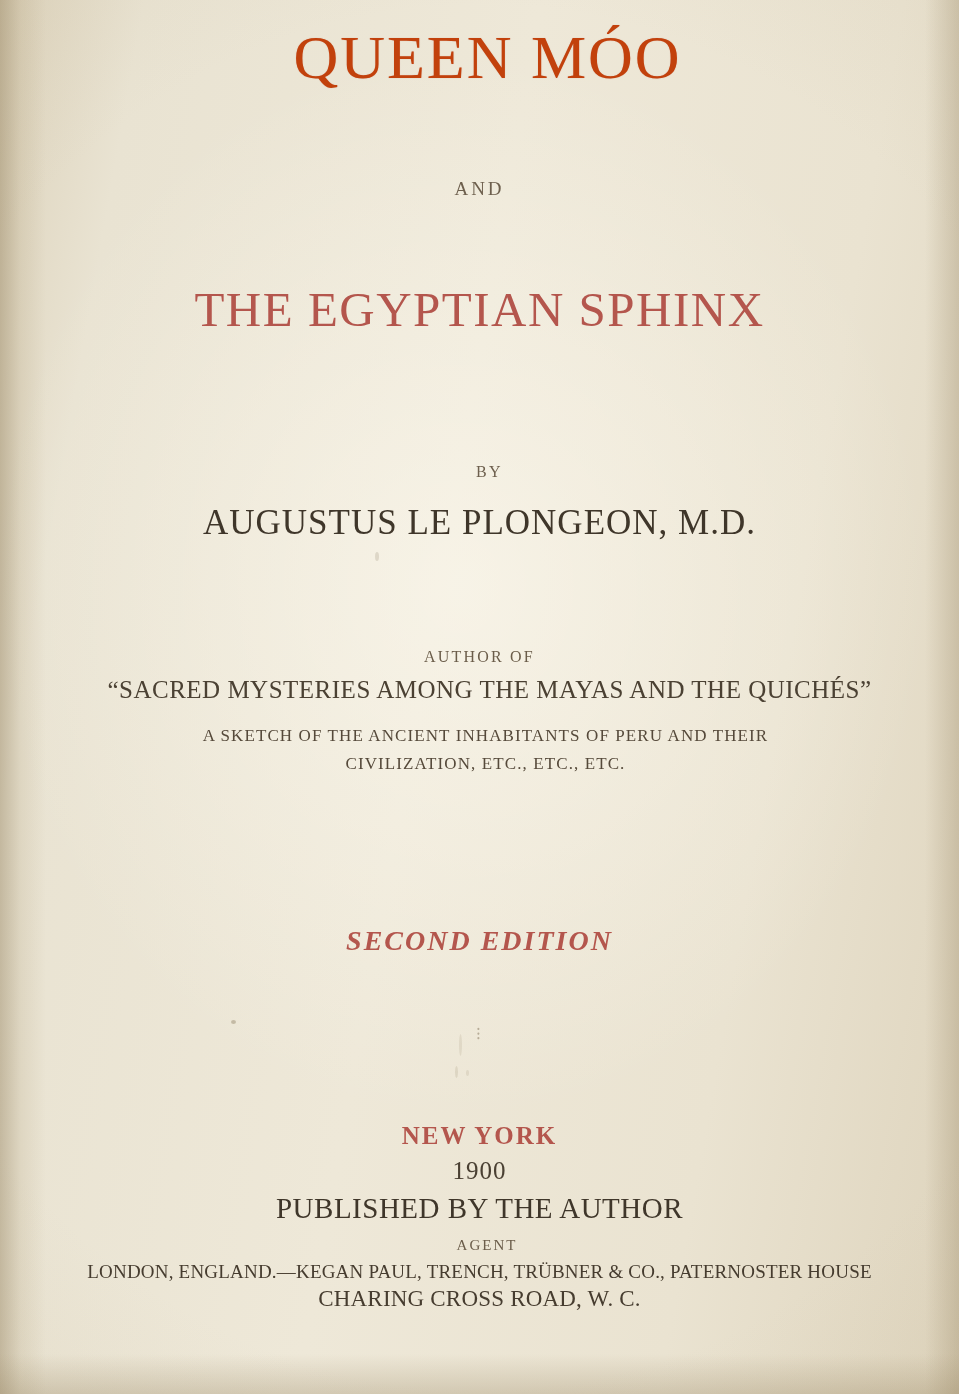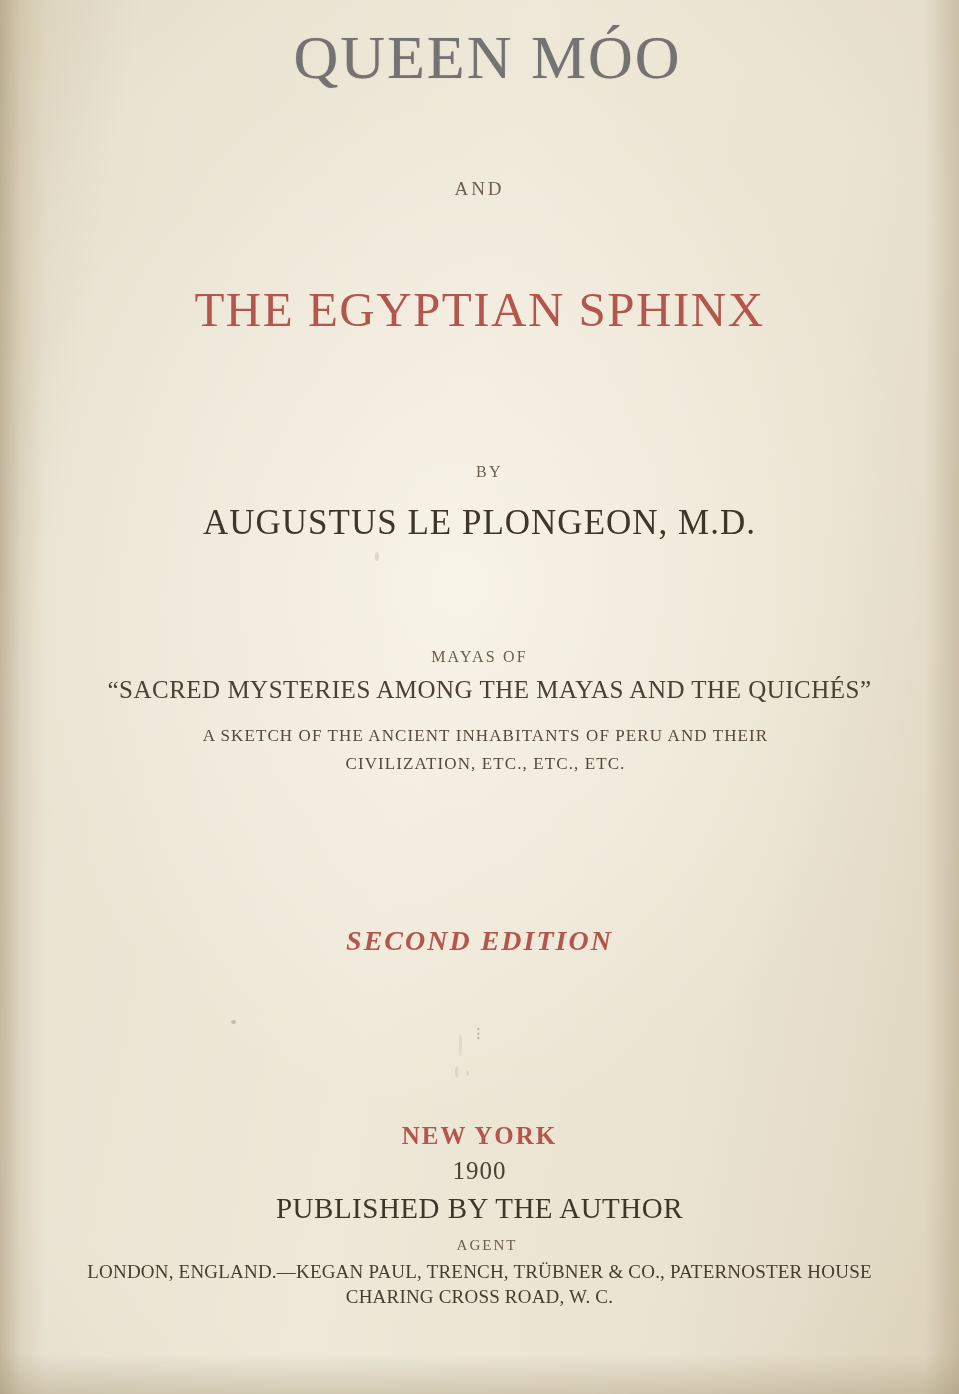--- a/index.html
+++ b/index.html
@@ -58,21 +58,21 @@
     text-align: center;
   }
 
   .title-main {
     position: absolute;
     left: 16px; right: 0;
     top: 22px;
     font-size: 62px;
     letter-spacing: 2px;
     font-weight: 400;
-    color: #737373;
+    color: #c2410c;
     text-shadow: 0 0 1px rgba(180,86,77,0.35);
   }
   .and-word {
     position: absolute;
     left: 0; right: 0;
     top: 178px;
     font-size: 19px;
     letter-spacing: 3px;
     color: #6d5f4d;
   }
@@ -185,21 +185,21 @@
     left: 0; right: 0;
     top: 1261px;
     font-size: 19px;
     letter-spacing: 0.2px;
     color: #463c2f;
   }
   .agent-line2 {
     position: absolute;
     left: 0; right: 0;
     top: 1286px;
-    font-size: 19px;
+    font-size: 23px;
     letter-spacing: 0.2px;
     color: #463c2f;
   }
 </style>
 </head>
 <body>
 
 <div class="page"></div>
 <div class="edge-left"></div>
 <div class="edge-right"></div>
@@ -216,21 +216,21 @@
   <div class="title-main">QUEEN MÓO</div>
 
   <div class="and-word">AND</div>
 
   <div class="title-sub">THE EGYPTIAN SPHINX</div>
 
   <div class="by-word">BY</div>
 
   <div class="author">AUGUSTUS LE PLONGEON, M.D.</div>
 
-  <div class="author-of">MAYAS OF</div>
+  <div class="author-of">AUTHOR OF</div>
 
   <div class="works-1">“SACRED MYSTERIES AMONG THE MAYAS AND THE QUICHÉS”</div>
 
   <div class="works-2">
     <div>A SKETCH OF THE ANCIENT INHABITANTS OF PERU AND THEIR</div>
     <div>CIVILIZATION, ETC., ETC., ETC.</div>
   </div>
 
   <div class="edition">SECOND EDITION</div>
 

